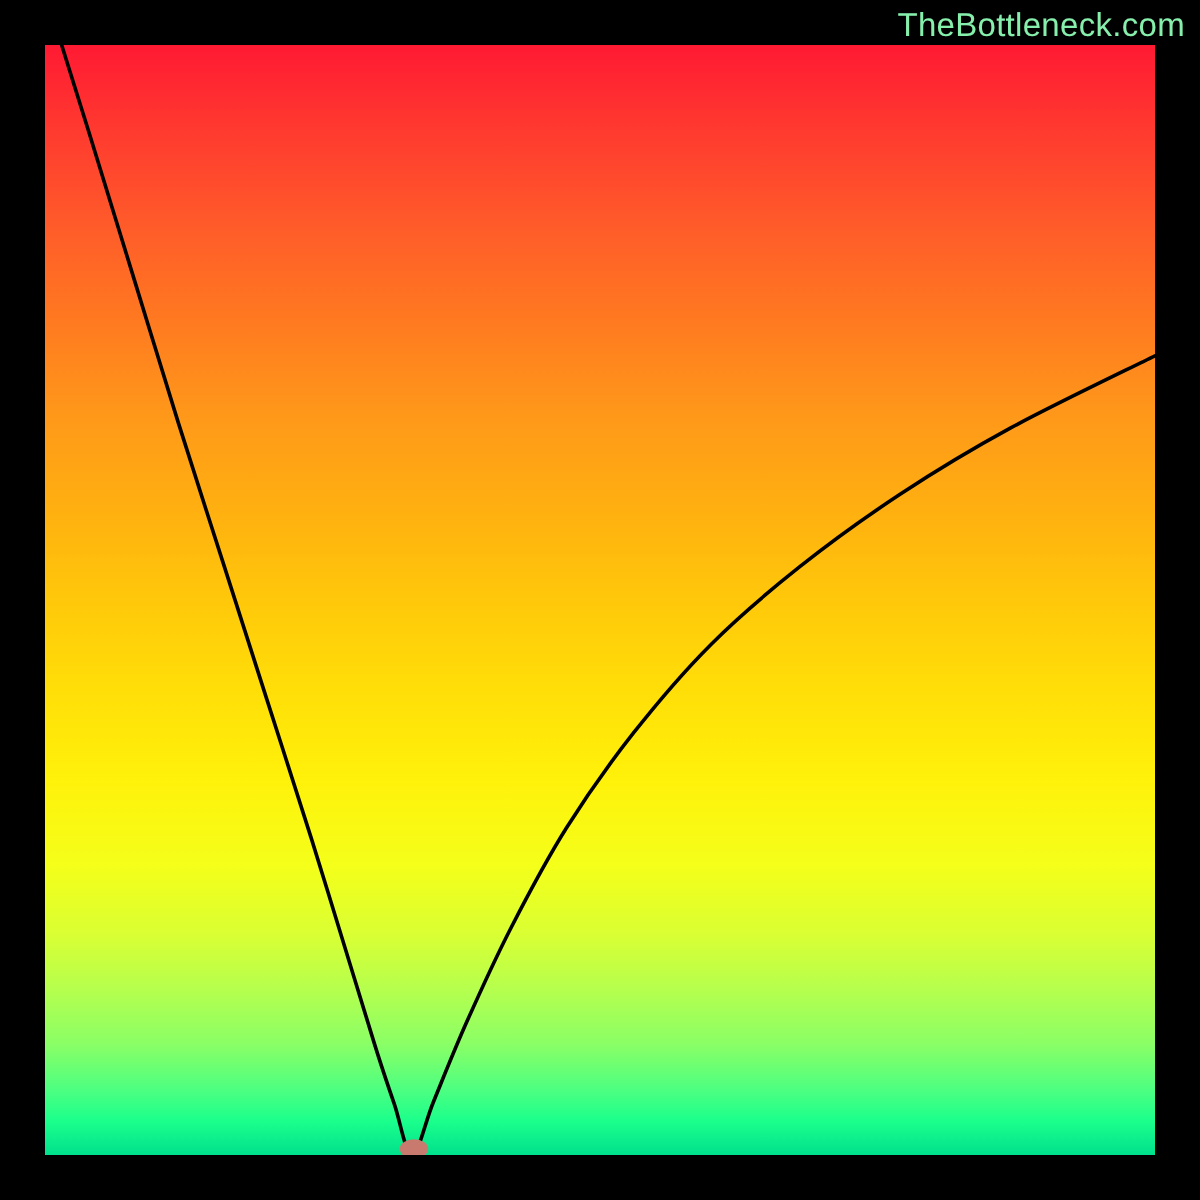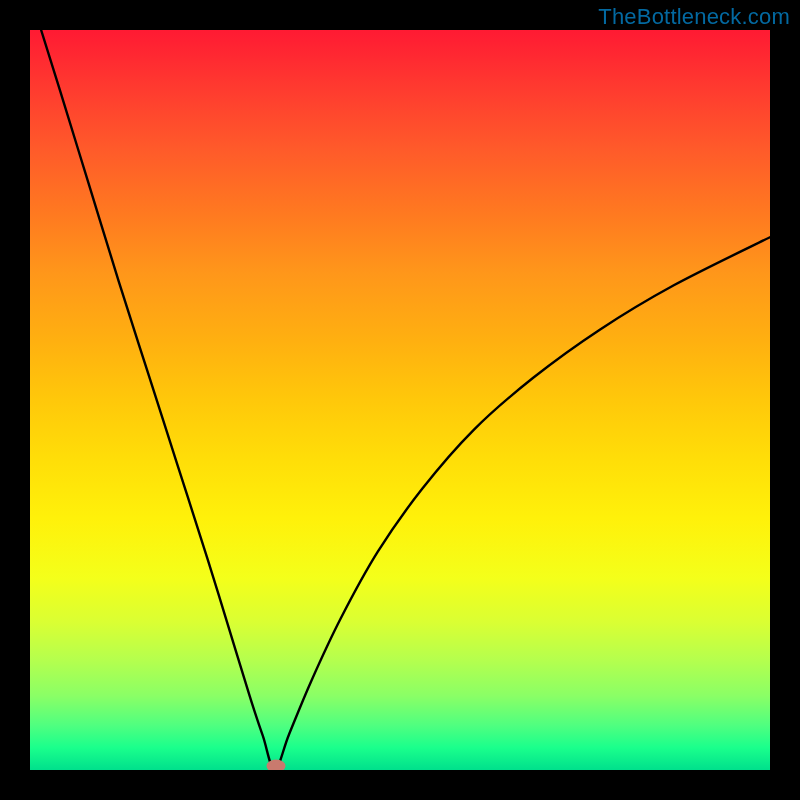--- a/index.html
+++ b/index.html
@@ -58,21 +58,21 @@
     width: 19px;
     height: 13px;
     background: #c97a6e;
     border-radius: 50%;
     transform: translate(-50%, -50%);
   }
   .watermark {
     position: absolute;
     top: 4px;
     right: 10px;
-    color: #0369a1;
+    color: #86efac;
     font-size: 22px;
     font-weight: 400;
     letter-spacing: 0.2px;
   }
   svg.curve {
     position: absolute;
     top: 0;
     left: 0;
     width: 100%;
     height: 100%;

